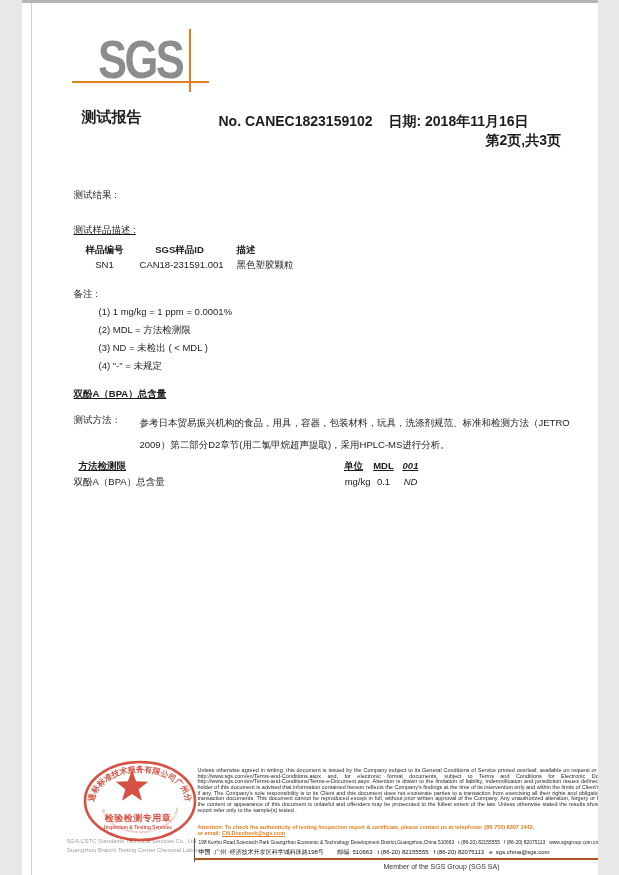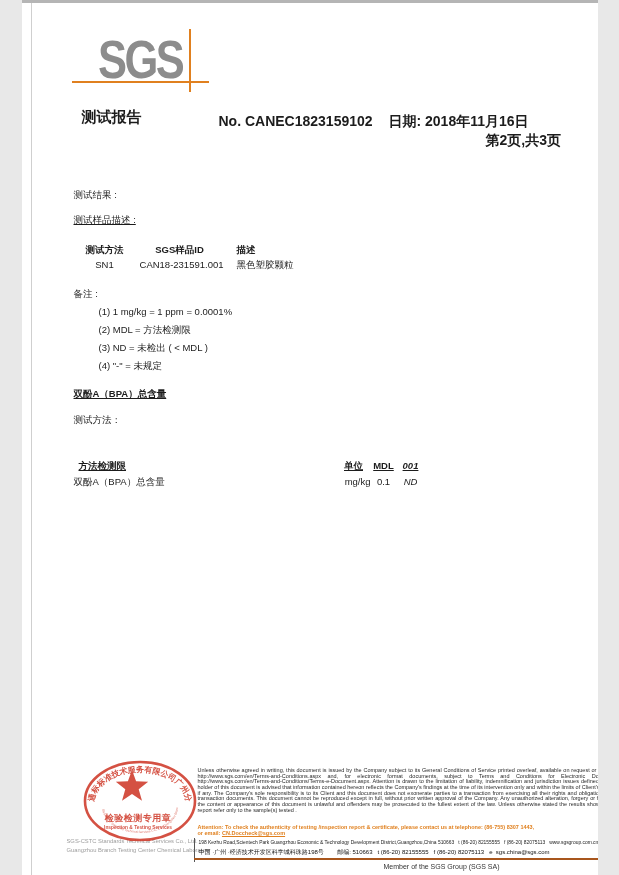--- a/index.html
+++ b/index.html
@@ -24,21 +24,21 @@
   .report-date{left:367px;top:113px;}
   .report-pages{left:464px;top:113px;margin-top:19px;}
 
   .t95{font-size:9.5px;margin-top:44px;}
   .bold{font-weight:bold;}
   .u{text-decoration:underline;}
   .ital{font-style:italic;text-decoration:underline;}
   .ctr{text-align:center;display:inline-block;}
 
   .lbl-results{left:52px;top:145px;}
-  .lbl-sampledesc{left:52px;top:170px;}
+  .lbl-sampledesc{left:52px;top:180px;}
 
   .s-h1{left:52px;top:200px;width:62px;}
   .s-h2{left:114px;top:200px;width:88px;}
   .s-h3{left:215px;top:200px;}
   .s-v1{left:52px;top:215px;width:62px;}
   .s-v2{left:114px;top:215px;width:88px;text-align:right;}
   .s-v3{left:215px;top:215px;}
 
   .lbl-notes{left:52px;top:244px;}
   .note{left:77px;}
@@ -90,35 +90,36 @@
   <div class="abs logo-vline"></div>
 
   <div class="abs doc-title">测试报告</div>
   <div class="abs hdr report-no">No. CANEC1823159102</div>
   <div class="abs hdr report-date">日期: 2018年11月16日</div>
   <div class="abs hdr report-pages">第2页,共3页</div>
 
   <div class="abs t95 lbl-results">测试结果 :</div>
   <div class="abs t95 u lbl-sampledesc">测试样品描述 :</div>
 
-  <span class="abs t95 bold ctr s-h1">测试方法</span>
+  <span class="abs t95 bold ctr s-h1">样品编号</span>
   <span class="abs t95 bold ctr s-h2">SGS样品ID</span>
   <span class="abs t95 bold s-h3">描述</span>
   <span class="abs t95 ctr s-v1">SN1</span>
   <span class="abs t95 ctr s-v2">CAN18-231591.001</span>
   <span class="abs t95 s-v3">黑色塑胶颗粒</span>
 
   <div class="abs t95 lbl-notes">备注 :</div>
   <div class="abs t95 note note1">(1) 1 mg/kg = 1 ppm = 0.0001%</div>
   <div class="abs t95 note note2">(2) MDL = 方法检测限</div>
   <div class="abs t95 note note3">(3) ND = 未检出 ( &lt; MDL )</div>
   <div class="abs t95 note note4">(4) "-" = 未规定</div>
 
   <div class="abs t95 bold u bpa-heading">双酚A（BPA）总含量</div>
   <div class="abs t95 method-label">测试方法：</div>
+  <div class="abs t95 method-text">参考日本贸易振兴机构的食品，用具，容器，包装材料，玩具，洗涤剂规范、标准和检测方法（JETRO 2009）第二部分D2章节(用二氯甲烷超声提取)，采用HPLC-MS进行分析。</div>
 
   <span class="abs t95 bold u rt-h0">方法检测限</span>
   <span class="abs t95 bold u ctr rt-h1">单位</span>
   <span class="abs t95 bold u ctr rt-h2">MDL</span>
   <span class="abs t95 bold u ital ctr rt-h3">001</span>
   <span class="abs t95 rt-v0">双酚A（BPA）总含量</span>
   <span class="abs t95 ctr rt-v1">mg/kg</span>
   <span class="abs t95 ctr rt-v2">0.1</span>
   <span class="abs t95 ctr rt-v3">ND</span>
 

